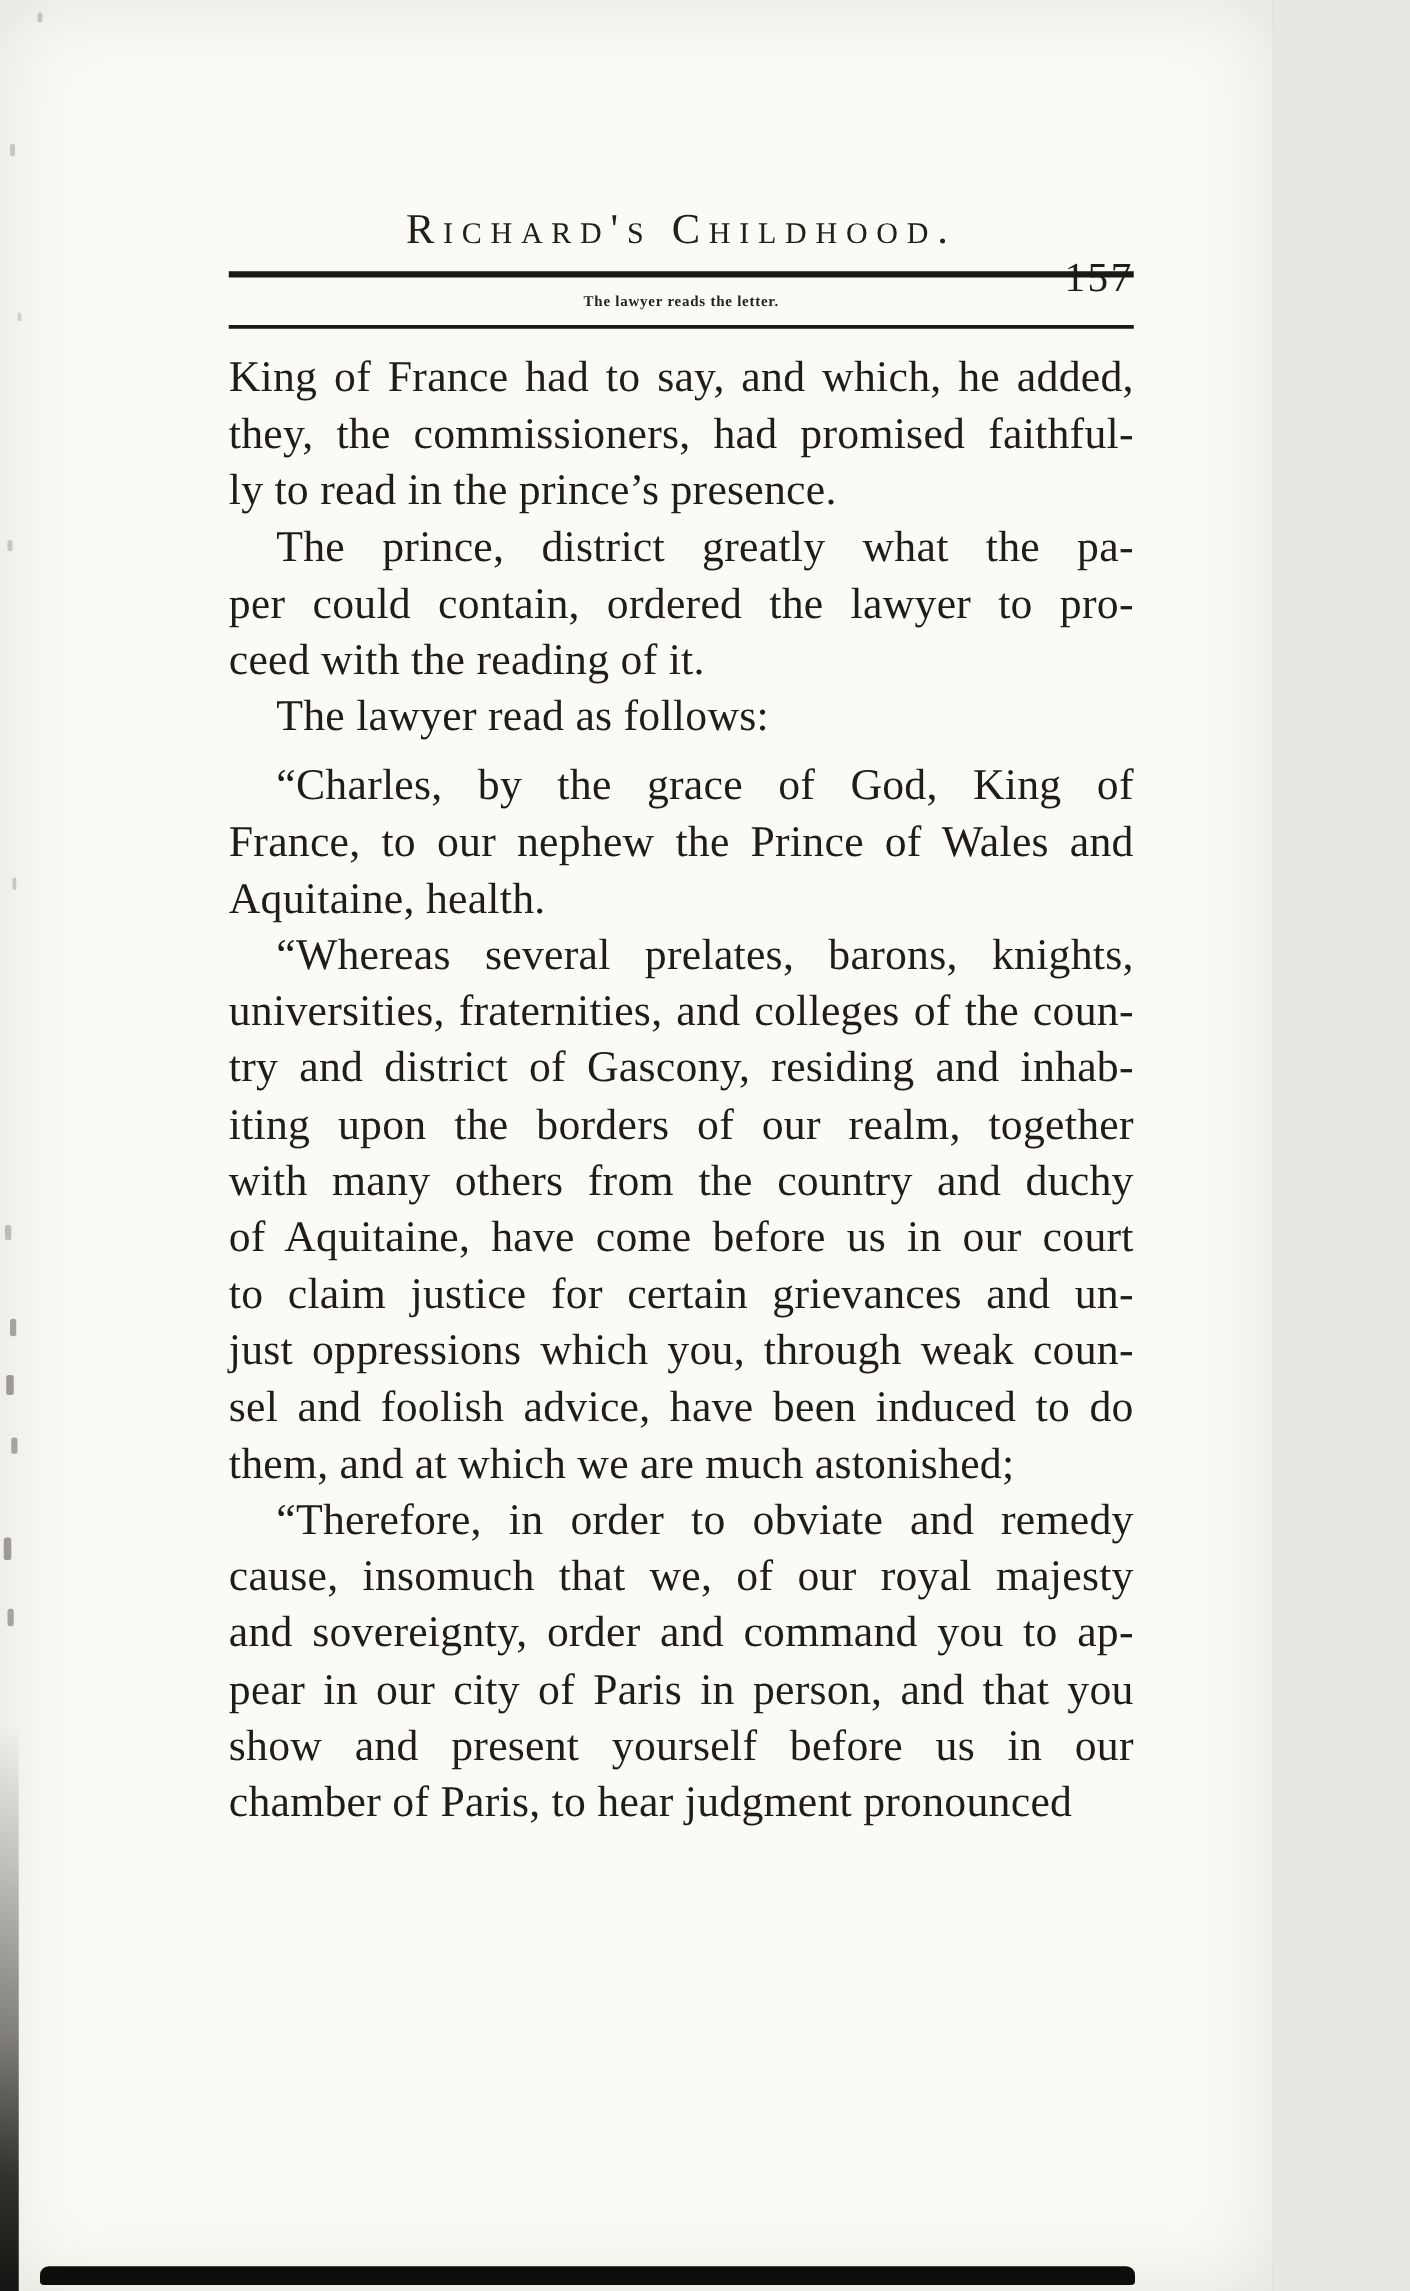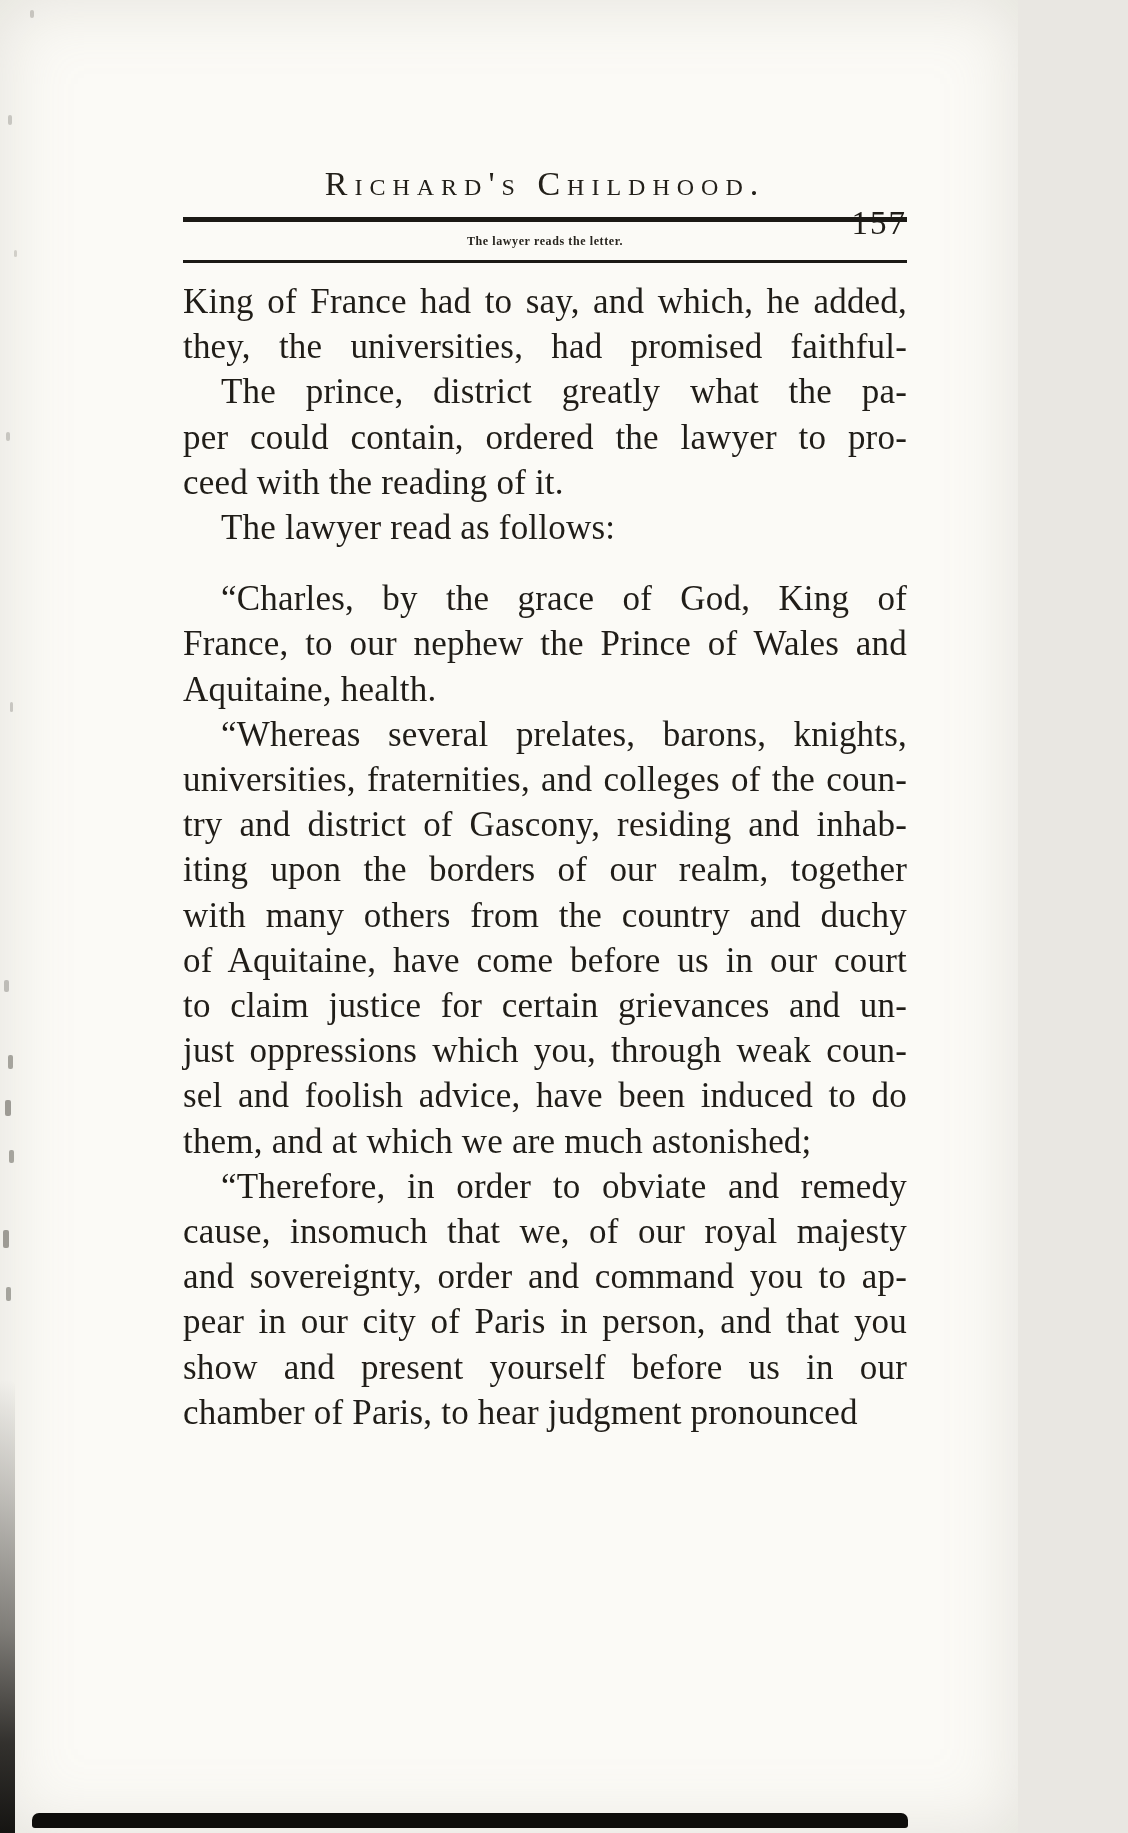--- a/index.html
+++ b/index.html
@@ -77,21 +77,21 @@
   
   .page-body {
     position: absolute;
     top: 279px;
     left: 183px;
     width: 724px;
     font-size: 35px;
     line-height: 45.2px;
     letter-spacing: 0.2px;
   }
-  .para.gap { margin-top: 26px; }
+  .para.gap { margin-top: 10px; }
   .line {
     text-align: justify;
     text-align-last: justify;
     white-space: normal;
   }
   .line.last { text-align-last: left; }
   .line.indent { text-indent: 38px; }
 
   
   .speck {
@@ -144,21 +144,22 @@
     <span class="page-number">157</span>
   </div>
 
   <div class="rule-thick"></div>
   <div class="running-head">The lawyer reads the letter.</div>
   <div class="rule-thin"></div>
 
   <div class="page-body">
       <div class="para">
         <div class="line">King of France had to say, and which, he added,</div>
-        <div class="line">they, the universities, had promised faithful-</div>
+        <div class="line">they, the commissioners, had promised faithful-</div>
+        <div class="line last">ly to read in the prince’s presence.</div>
       </div>
       <div class="para">
         <div class="line indent">The prince, district greatly what the pa-</div>
         <div class="line">per could contain, ordered the lawyer to pro-</div>
         <div class="line last">ceed with the reading of it.</div>
       </div>
       <div class="para">
         <div class="line last indent">The lawyer read as follows:</div>
       </div>
       <div class="para gap">

